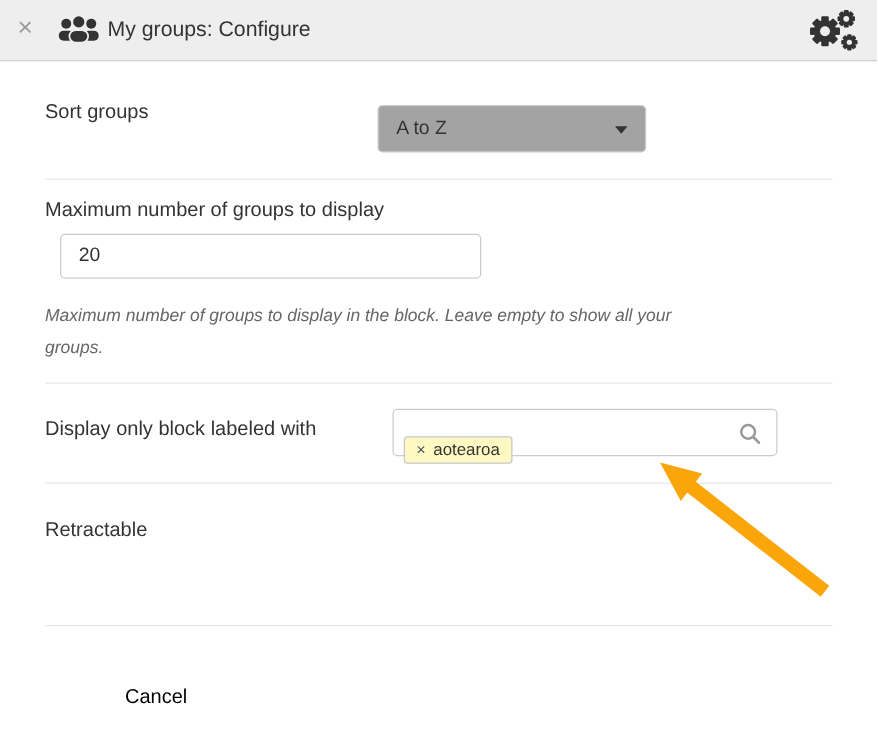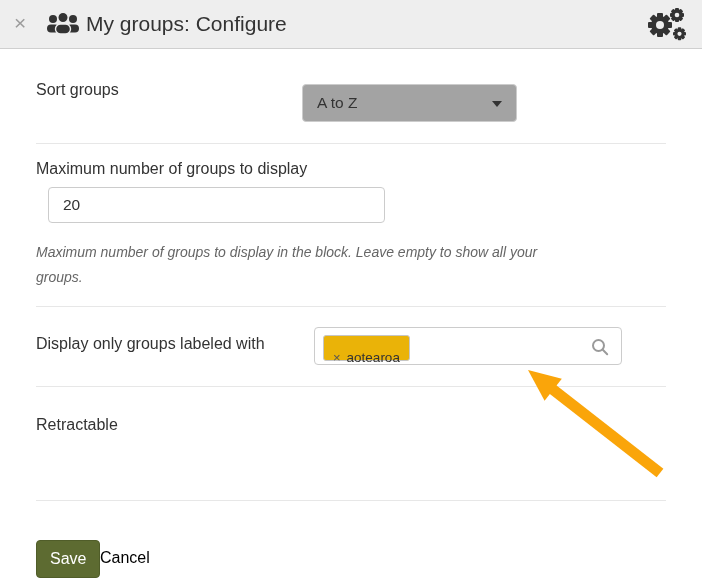--- a/index.html
+++ b/index.html
@@ -12,21 +12,21 @@
     position:absolute;top:0;left:0;right:0;height:48px;
     background:#eeeeee;border-bottom:1px solid #cfcfcf;
   }
   .close-x{
     position:absolute;left:10px;top:0;height:48px;line-height:46px;
     font-size:21px;color:#9b9b9b;cursor:pointer;padding:0 4px;
   }
   .users-ic{position:absolute;left:46px;top:11px;}
   .modal-title{
     position:absolute;left:86px;top:0;height:48px;line-height:48px;
-    font-size:21px;color:#333;
+    font-size:17px;color:#333;
   }
   .cogs-ic{position:absolute;right:12px;top:6px;}
   
   .lbl{position:absolute;font-size:16px;color:#333;white-space:nowrap;}
   .divider{position:absolute;left:36px;right:36px;height:1px;background:#e7e7e7;}
   .selectbox{
     position:absolute;left:302px;width:215px;height:38px;box-sizing:border-box;
     background:#a3a3a3;border:1px solid #ccc;border-radius:4px;cursor:pointer;
   }
   .selectbox .sel-val{
@@ -45,23 +45,23 @@
   .help{
     position:absolute;left:36px;font-size:14px;font-style:italic;color:#666;
     line-height:25px;width:545px;
   }
   
   .tagfield{
     position:absolute;left:314px;top:327px;width:308px;height:38px;box-sizing:border-box;
     background:#fff;border:1px solid #ccc;border-radius:4px;cursor:text;
   }
   .tagpill{
-    position:absolute;left:8px;top:7px;height:22px;line-height:20px;box-sizing:border-box;
-    background:#eab308;border:1px solid #c6c6c6;border-radius:3px;
-    padding:12px 9px;font-size:13.5px;color:#333;white-space:nowrap;
+    position:absolute;left:8px;top:21px;height:22px;line-height:20px;box-sizing:border-box;
+    background:#fef9c3;border:1px solid #c6c6c6;border-radius:3px;
+    padding:0 9px;font-size:13.5px;color:#333;white-space:nowrap;
   }
   .tagpill .rm{color:#555;font-size:13px;margin-right:6px;cursor:pointer;}
   .search-ic{position:absolute;right:12px;top:10px;}
   
   .save-btn{
     position:absolute;left:36px;top:540px;height:38px;box-sizing:border-box;
     background:#5d6b31;color:#fff;border:1px solid #505d29;border-radius:4px;
     font-family:"Liberation Sans",sans-serif;font-size:16px;padding:0 13px;cursor:pointer;
   }
   .cancel-link{
@@ -132,38 +132,37 @@
   </div>
 
   <div class="divider" style="top:143px;"></div>
 
   <span class="lbl" style="top:160px;left:36px;">Maximum number of groups to display</span>
   <input class="textinput" type="text" value="20" style="">
   <div class="help" style="top:240px;">Maximum number of groups to display in the block. Leave empty to show all your groups.</div>
 
   <div class="divider" style="top:306px;"></div>
 
-  <span class="lbl" style="top:335px;left:36px;">Display only groups labeled with</span>
+  <span class="lbl" style="top:335px;left:36px;">Display only block labeled with</span>
   <div class="tagfield">
     <span class="tagpill">
       <span class="rm">×</span><span>aotearoa</span>
     </span>
     <svg class="search-ic" width="18" height="18" viewBox="0 0 18 18">
       <circle cx="7.5" cy="7.5" r="5.5" fill="none" stroke="#9a9a9a" stroke-width="2"></circle>
       <line x1="11.8" y1="11.8" x2="16.2" y2="16.2" stroke="#9a9a9a" stroke-width="2" stroke-linecap="round"></line>
     </svg>
   </div>
 
   <div class="divider" style="top:386px;"></div>
 
   <span class="lbl" style="top:416px;left:36px;">Retractable</span>
 
   <div class="divider" style="top:500px;"></div>
 
-  <button class="save-btn">Save</button>
   <a class="cancel-link">Cancel</a>
 
   <svg class="anno-arrow" width="170" height="130" viewBox="0 0 170 130">
     <line x1="46" y1="32" x2="155" y2="117" stroke="#faa50a" stroke-width="11"></line>
     <polygon points="23,14 56.8,22.7 39.6,44.7" fill="#faa50a"></polygon>
   </svg>
 
 </div>
 
 </body></html>

